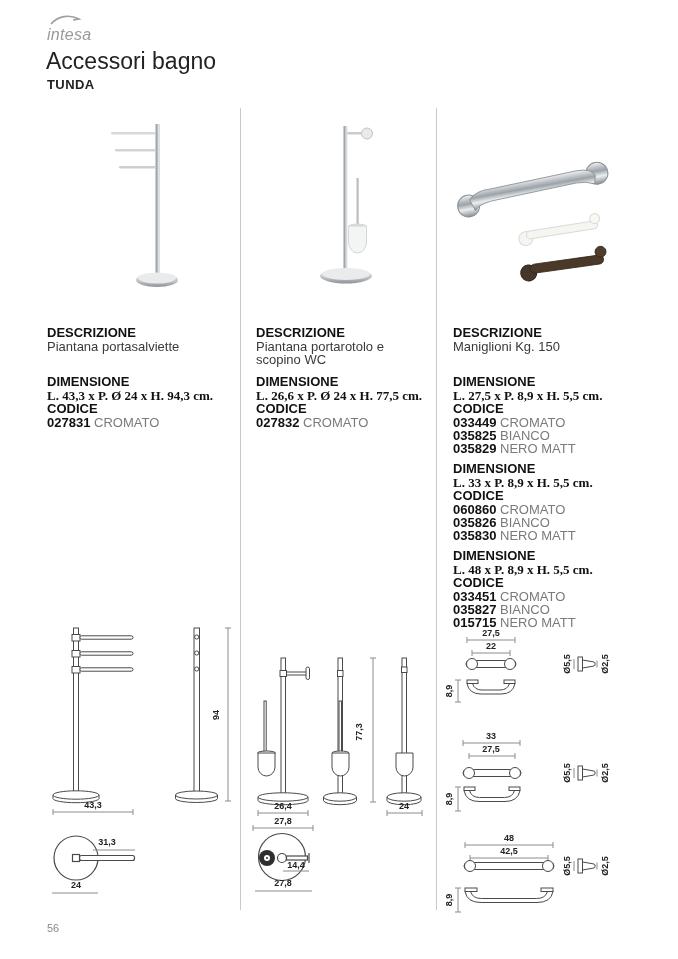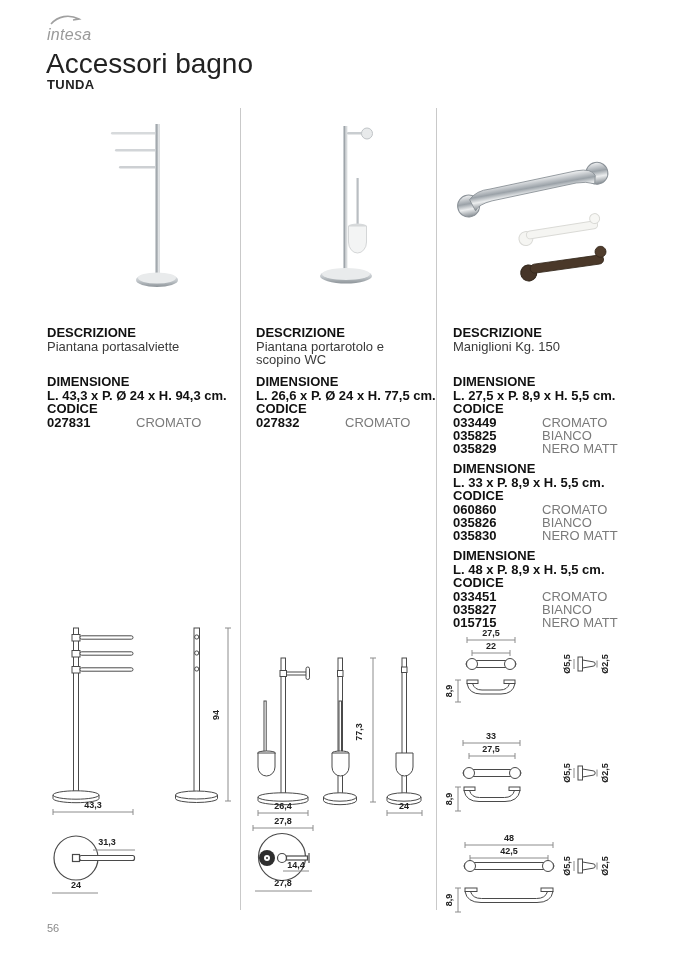--- a/index.html
+++ b/index.html
@@ -5,33 +5,33 @@
   html,body{margin:0;padding:0;background:#e9e9e9;}
   .page{
     position:relative;width:678px;height:959px;background:#ffffff;
     font-family:"Liberation Sans", sans-serif;color:#1a1a1a;overflow:hidden;
     margin:0 auto;
   }
   .abs{position:absolute;}
   
   .brand{position:absolute;left:47px;top:26px;font-size:16px;font-style:italic;
          color:#9a9a9a;letter-spacing:.3px;}
-  .title{position:absolute;left:46px;top:48px;font-size:28px;font-weight:400;color:#222;}
+  .title{position:absolute;left:46px;top:48px;font-size:23px;font-weight:400;color:#222;}
   .subtitle{position:absolute;left:47px;top:77px;font-size:13px;font-weight:bold;
             letter-spacing:.4px;color:#222;}
   .pagenum{position:absolute;left:47px;top:922px;font-size:11px;color:#8b8b8b;}
   .divider{position:absolute;top:108px;width:1px;height:802px;background:#c9c9c9;}
   
   .coltext{position:absolute;width:185px;font-size:13px;line-height:13px;}
   .h{font-weight:bold;color:#111;margin-bottom:1px;}
   .desc{color:#3a3a3a;}
-  .dim{font-weight:bold;color:#111;}
+  .dim{font-weight:bold;color:#111;font-family:Liberation Serif, serif;}
   .codeline{color:#111;}
   .codeline .code{font-weight:bold;}
-  .codeline .finish{color:#7a7a7a;margin-left:42px;}
+  .codeline .finish{color:#7a7a7a;}
   
   .dlab{position:absolute;font-size:9px;font-weight:bold;color:#222;text-align:center;
         white-space:nowrap;}
   .dlabv{position:absolute;font-size:9px;font-weight:bold;color:#222;white-space:nowrap;
          transform:rotate(-90deg);transform-origin:center center;}
   svg{display:block;}
 </style>
 </head>
 <body>
 

